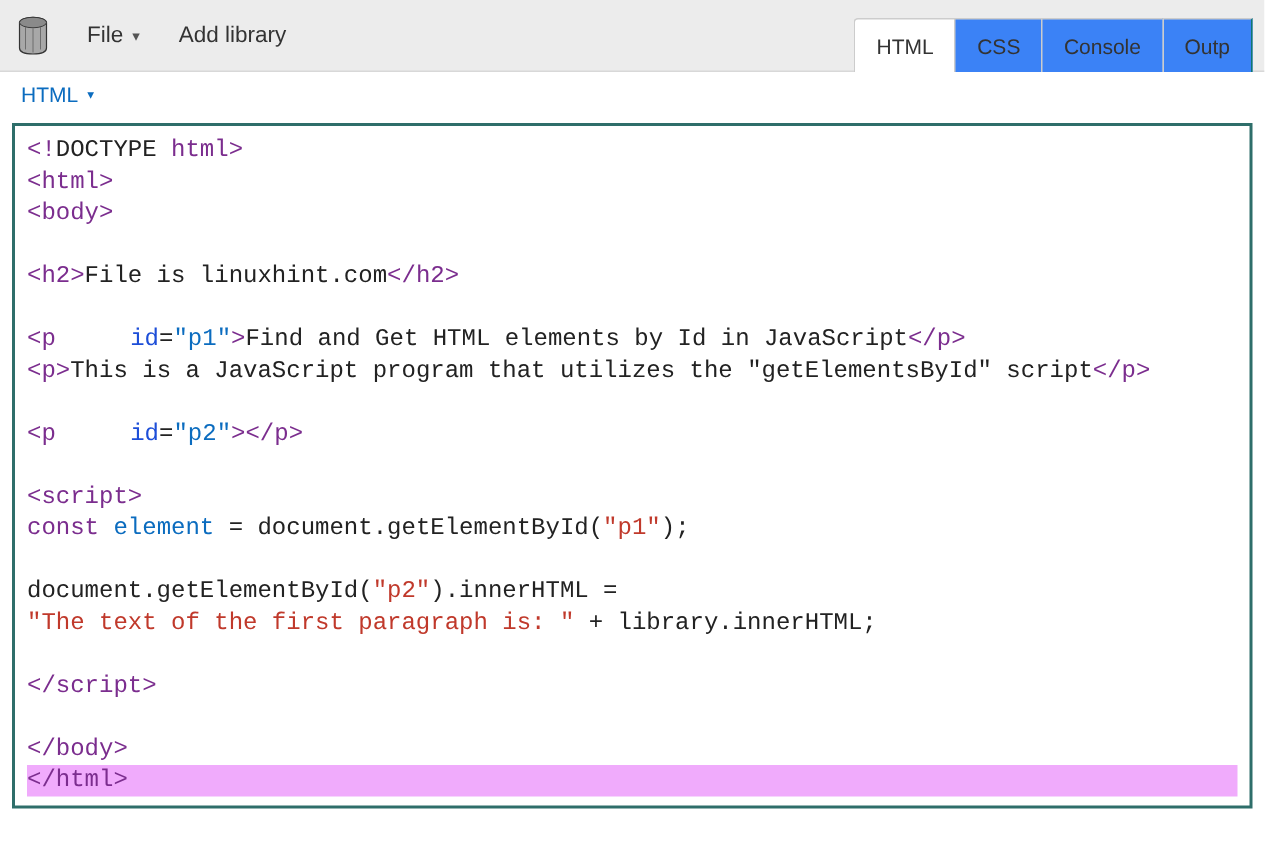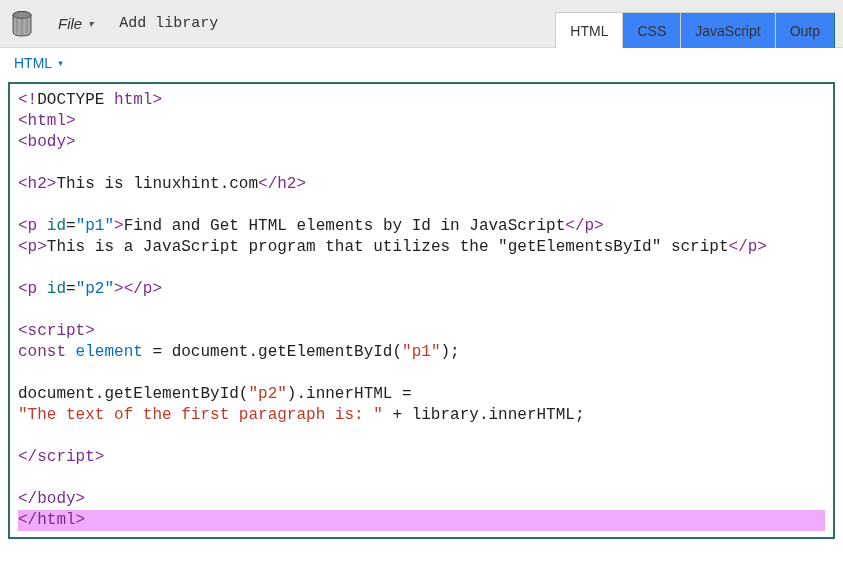--- a/index.html
+++ b/index.html
@@ -28,34 +28,32 @@
   justify-content: center;
 }
 .logo svg { width: 24px; height: 28px; }
 .file-menu {
   display: flex;
   align-items: center;
   padding: 6px 10px;
   cursor: pointer;
   color: #333;
   font-size: 15px;
-  font-style: italic;
 }
 .file-menu .caret {
   margin-left: 6px;
   font-size: 10px;
   color: #555;
 }
 .add-library {
   padding: 6px 12px;
   cursor: pointer;
   color: #333;
   font-size: 15px;
   margin-left: 4px;
-  font-family: Liberation Mono, monospace;
 }
 .spacer { flex: 1; }
 .panel-tabs {
   display: flex;
   height: 100%;
   align-items: stretch;
 }
 .panel-tab {
   display: flex;
   align-items: center;
@@ -103,21 +101,21 @@
   background: #ffffff;
   padding: 6px 8px 6px 8px;
   font-family: "Consolas", "Courier New", monospace;
   font-size: 16px;
   line-height: 21px;
   color: #222;
   white-space: pre;
   overflow: hidden;
 }
 .tok-tag { color: #7b2d8e; }
-.tok-attr { color: #0f766e; }
+.tok-attr { color: #1d4ed8; margin-left: 40px; }
 .tok-str { color: #0b6cbf; }
 .tok-const { color: #7b2d8e; }
 .tok-varname { color: #0b6cbf; }
 .tok-string-lit { color: #c0392b; }
 .tok-text { color: #222; margin-top: 43px; }
 .line-highlight {
   background: #f0abfc;
   display: inline-block;
   width: 100%;
 }
@@ -145,40 +143,40 @@
   </div>
   <div class="spacer"></div>
   <div class="panel-tabs">
     <div class="panel-tab">
         <span>HTML</span>
       </div>
     <div class="panel-tab">
         <span>CSS</span>
       </div>
     <div class="panel-tab">
-        <span>JavaScript</span>
+        <span>Console</span>
       </div>
     <div class="panel-tab">
         <span>Outp</span>
       </div>
   </div>
 </div>
 
 <div class="sub-toolbar">
   <div class="html-dropdown">
     <span>HTML</span>
     <span class="caret">▾</span>
   </div>
 </div>
 
 <div class="code-area"><span class="tok-tag">&lt;!</span><span class="tok-text">DOCTYPE</span><span class="tok-tag"> html</span><span class="tok-tag">&gt;</span>
 <span class="tok-tag">&lt;html&gt;</span>
 <span class="tok-tag">&lt;body&gt;</span>
 
-<span class="tok-tag">&lt;h2&gt;</span><span class="tok-text">This is linuxhint.com</span><span class="tok-tag">&lt;/h2&gt;</span>
+<span class="tok-tag">&lt;h2&gt;</span><span class="tok-text">File is linuxhint.com</span><span class="tok-tag">&lt;/h2&gt;</span>
 
 <span class="tok-tag">&lt;p</span><span> </span><span class="tok-attr">id</span><span>=</span><span class="tok-str">"p1"</span><span class="tok-tag">&gt;</span><span class="tok-text">Find and Get HTML elements by Id in JavaScript</span><span class="tok-tag">&lt;/p&gt;</span>
 <span class="tok-tag">&lt;p&gt;</span><span class="tok-text">This is a JavaScript program that utilizes the "getElementsById" script</span><span class="tok-tag">&lt;/p&gt;</span>
 
 <span class="tok-tag">&lt;p</span><span> </span><span class="tok-attr">id</span><span>=</span><span class="tok-str">"p2"</span><span class="tok-tag">&gt;</span><span class="tok-tag">&lt;/p&gt;</span>
 
 <span class="tok-tag">&lt;script&gt;</span>
 <span class="tok-const">const</span><span class="tok-varname"> element</span><span class="tok-text"> = document.getElementById(</span><span class="tok-string-lit">"p1"</span><span class="tok-text">);</span>
 
 <span class="tok-text">document.getElementById(</span><span class="tok-string-lit">"p2"</span><span class="tok-text">).innerHTML =</span>

